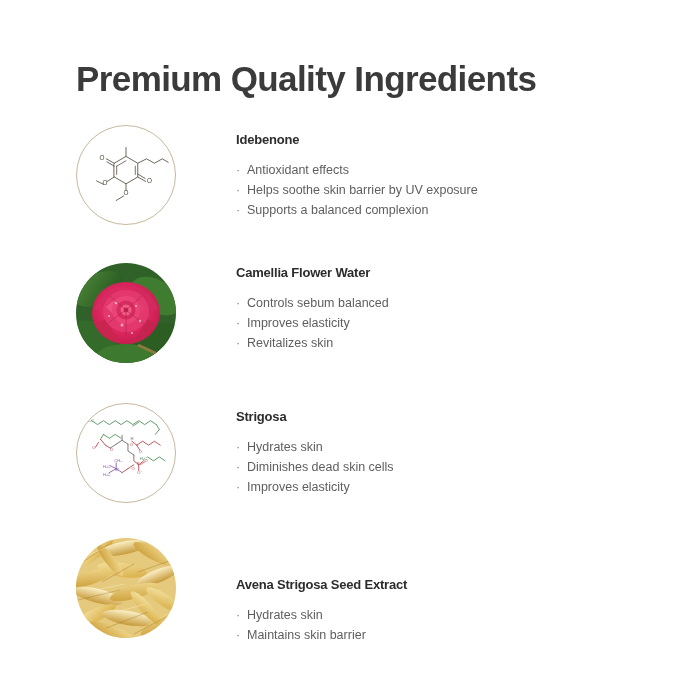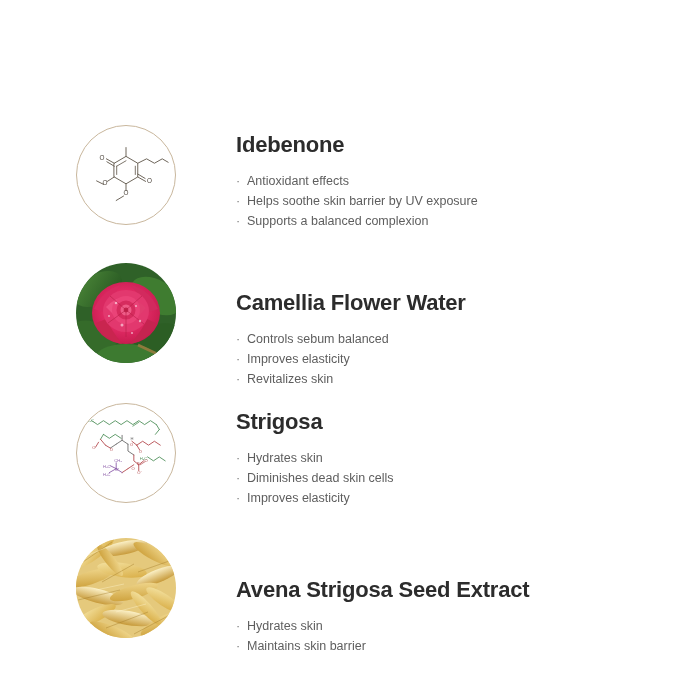--- a/index.html
+++ b/index.html
@@ -63,21 +63,21 @@
   }
   .thumb svg { display: block; width: 100%; height: 100%; }
 
   .text-col {
     position: absolute;
     left: 236px;
     top: 0;
     width: 420px;
   }
   .ingredient-name {
-    font-size: 22px;
+    font-size: 13px;
     font-weight: bold;
     color: #2c2c2c;
     letter-spacing: -0.2px;
     margin: 0 0 13px 0;
     white-space: nowrap;
   }
   .benefit-list {
     list-style: none;
     margin: 0;
     padding: 0;
@@ -92,29 +92,30 @@
   }
   .benefit-item .bullet {
     position: absolute;
     left: 0;
     top: 0;
     color: #7a7a7a;
   }
 
   
   .row-0 .text-col { top: 12px; }
-  .row-1 .text-col { top: 32px; }
+  .row-1 .text-col { top: 7px; }
   .row-2 .text-col { top: 11px; }
   .row-3 .text-col { top: 20px; margin-top: 24px; }
 </style>
 </head>
 <body>
 
 <div id="page">
 
+  <h1 class="page-title">Premium Quality Ingredients</h1>
 
   <div class="ingredient-row row-0">
     <div class="thumb bordered">
       <svg viewBox="0 0 100 100" xmlns="http://www.w3.org/2000/svg">
         <g fill="none" stroke="#6b6257" stroke-width="1" stroke-linecap="round">
 
           <path d="M38 38 L50 31 L62 38 L62 52 L50 59 L38 52 Z"></path>
 
           <path d="M40.5 41 L50 35.5" stroke-width="0.9"></path>
           <path d="M40.5 49.5 L40.5 41" stroke-width="0.9"></path>

